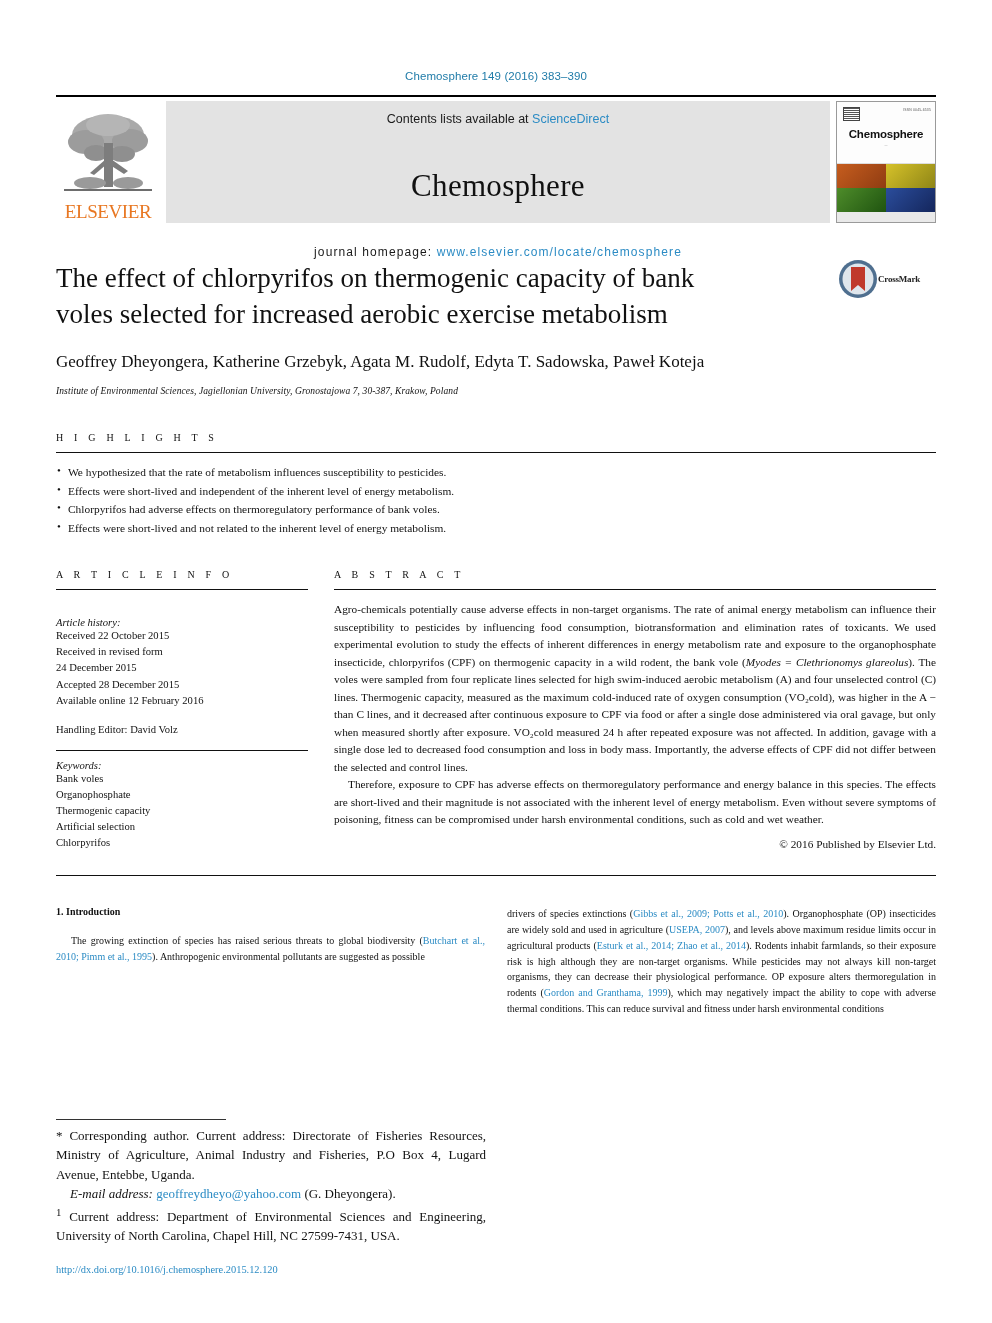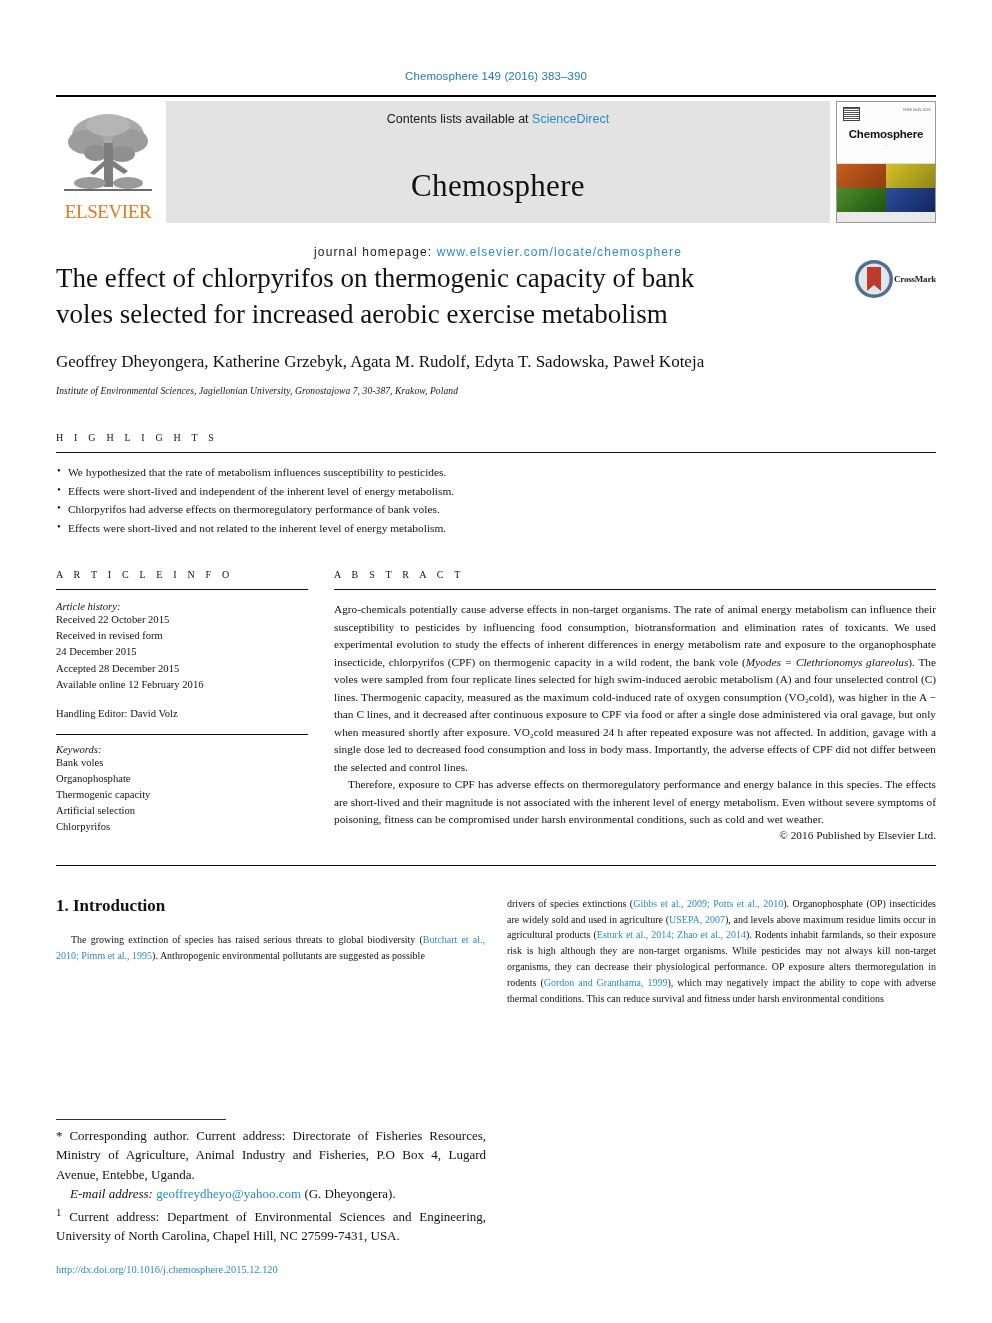--- a/index.html
+++ b/index.html
@@ -149,21 +149,21 @@
   }
   .affiliation {
     margin-top:12px;
     font-family:"Liberation Serif", serif;
     font-style:italic;
     font-size:9.5px;
     color:#111;
     letter-spacing:.1px;
   }
   .crossmark {
-    position:absolute; right:0; top:-2px;
+    position:absolute; right:16px; top:-2px;
     display:flex; align-items:center; 
   }
   .cm-badge { width:40px; height:40px; display:block; }
   .cm-word {
     font-family:"Liberation Serif", serif;
     font-weight:bold;
     font-size:9px;
     color:#222;
     letter-spacing:-.2px;
   }
@@ -197,21 +197,21 @@
 
   
   .info-abs {
     margin:32px 56px 0 56px;
     display:flex;
     gap:26px;
   }
   .col-info { width:252px; flex:0 0 252px; }
   .col-abs  { flex:1 1 auto; }
 
-  .info-body { margin-top:11px; }
+  .info-body { margin-top:27px; }
   .info-label {
     font-style:italic;
     font-size:10.6px;
     color:#111;
     font-family:"Liberation Serif", serif;
   }
   .info-line {
     font-size:10.6px;
     line-height:1.52;
     color:#111;
@@ -225,39 +225,40 @@
     font-family:"Liberation Serif", serif;
     font-size:11.3px;
     line-height:1.55;
     text-align:justify;
     color:#111;
   }
   .abs-body p { margin:0; }
   .abs-body p + p { text-indent:14px; }
   .abs-body i { font-style:italic; }
   .copyright {
+    margin-top:9px;
     text-align:right;
     font-family:"Liberation Serif", serif;
     font-size:11.3px;
     color:#111;
   }
 
   .bottom-rule { margin:24px 56px 0 56px; border-top:1.6px solid #111; }
 
   
   .body-cols {
     margin:30px 56px 0 56px;
     display:flex;
     gap:22px;
   }
   .bcol { flex:1 1 0; min-width:0; }
   .h1-num {
     font-family:"Liberation Serif", serif;
     font-weight:bold;
-    font-size:17px;
+    font-size:10px;
     color:#111;
     margin-bottom:16px;
   }
   .para {
     font-family:"Liberation Serif", serif;
     font-size:10px;
     line-height:1.58;
     text-align:justify;
     color:#111;
     text-indent:15px;

